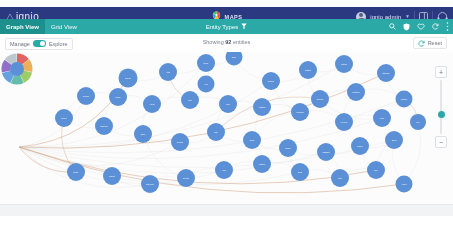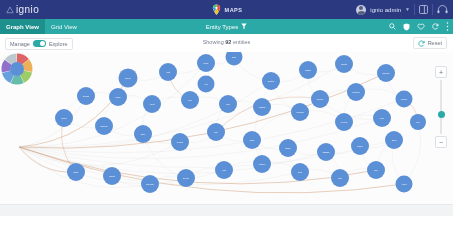--- a/index.html
+++ b/index.html
@@ -1,20 +1,20 @@
 <!DOCTYPE html>
 <html><head>
 <meta charset="utf-8">
 <style>
   html,body{margin:0;padding:0;background:#ffffff;}
   body{width:453px;height:216px;overflow:hidden;font-family:"Liberation Sans",sans-serif;}
   .app{position:relative;width:453px;height:216px;background:#fff;}
 
   
-  .topbar{position:absolute;left:0;top:0;width:453px;height:19px;background:#2b3a80;display:flex;align-items:center;}
+  .topbar{position:absolute;left:0;top:7px;width:453px;height:19px;background:#2b3a80;display:flex;align-items:center;}
   .logo-wrap{display:flex;align-items:center;gap:2px;padding-left:6px;}
   .logo-mark{width:8px;height:8px;}
   .logo-text{color:#e8eaf5;font-size:10px;letter-spacing:.4px;font-weight:400;line-height:1;}
   .top-center{position:absolute;left:0;right:0;margin:0 auto;width:70px;display:flex;align-items:center;justify-content:center;gap:3px;}
   .maps-icon{width:11px;height:12px;position:relative;}
   .maps-label{color:#dfe3f1;font-size:5.5px;font-weight:700;letter-spacing:.5px;}
   .top-right{position:absolute;right:5px;top:0;height:19px;display:flex;align-items:center;gap:4px;}
   .avatar{width:10px;height:10px;border-radius:50%;background:#c9cde2;display:block;position:relative;overflow:hidden;}
   .avatar:before{content:"";position:absolute;left:3px;top:1.6px;width:4px;height:4px;border-radius:50%;background:#56607f;}
   .avatar:after{content:"";position:absolute;left:1.4px;top:6.4px;width:7.2px;height:5px;border-radius:50% 50% 0 0;background:#56607f;}

